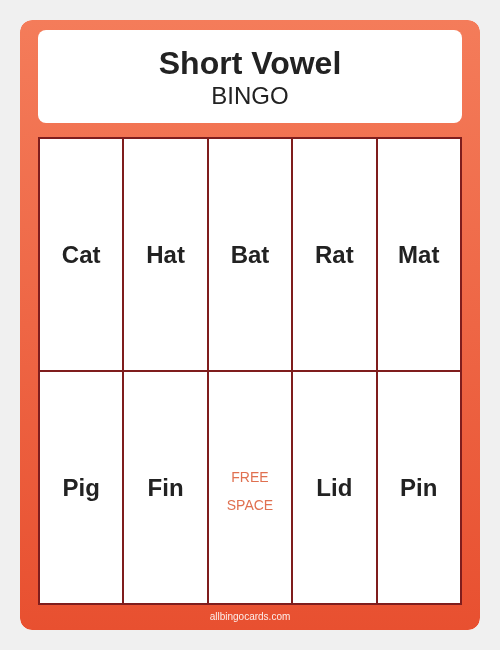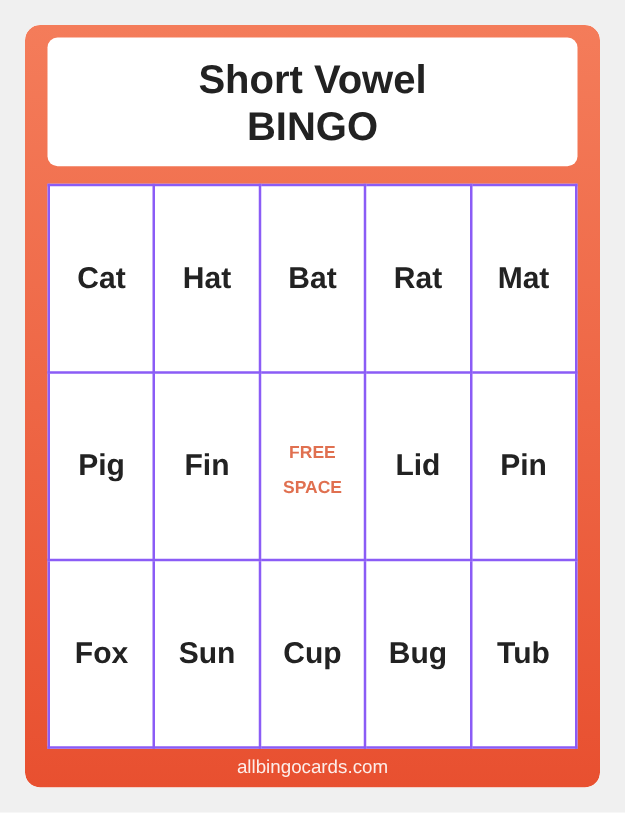--- a/index.html
+++ b/index.html
@@ -54,55 +54,55 @@
     }
 
     .title-line1 {
       font-size: 32px;
       font-weight: bold;
       color: #222;
       line-height: 1.2;
     }
 
     .title-line2 {
-      font-size: 32px;
-      font-weight: bold;
+      font-size: 24px;
+      font-weight: normal;
       color: #222;
       line-height: 1.2;
     }
 
     .bingo-table {
       border-collapse: collapse;
       background: white;
       width: 100%;
       flex: 1;
     }
 
     .bingo-table td {
-      border: 2px solid #8b5cf6;
+      border: 2px solid #7f1d1d;
       text-align: center;
       vertical-align: middle;
       font-size: 24px;
       font-weight: bold;
       color: #222;
       width: 20%;
       height: 82px;
     }
 
     .free-space {
       font-size: 14px;
-      font-weight: bold;
+      font-weight: normal;
       color: #e07050;
       text-transform: uppercase;
       line-height: 1.3;
     }
 
     .footer {
       color: white;
-      font-size: 15px;
+      font-size: 10px;
       margin-top: 6px;
       margin-bottom: 2px;
       opacity: 0.9;
     }
   </style>
 </head>
 <body>
 
 <div class="card">
   <div class="card-bg"></div>
@@ -121,25 +121,18 @@
             <td>Rat</td>
             <td>Mat</td>
           </tr>
           <tr>
             <td>Pig</td>
             <td>Fin</td>
             <td><span class="free-space">FREE<br>SPACE</span></td>
             <td>Lid</td>
             <td>Pin</td>
           </tr>
-          <tr>
-            <td>Fox</td>
-            <td>Sun</td>
-            <td>Cup</td>
-            <td>Bug</td>
-            <td>Tub</td>
-          </tr>
         </tbody>
     </table>
 
     <div class="footer">allbingocards.com</div>
   </div>
 </div>
 
 </body></html>

